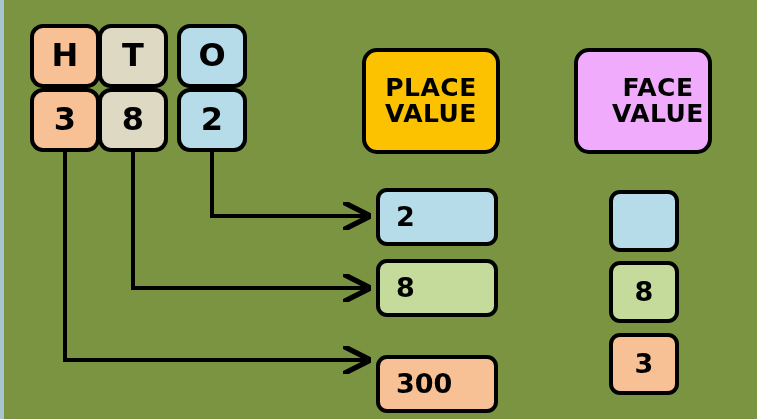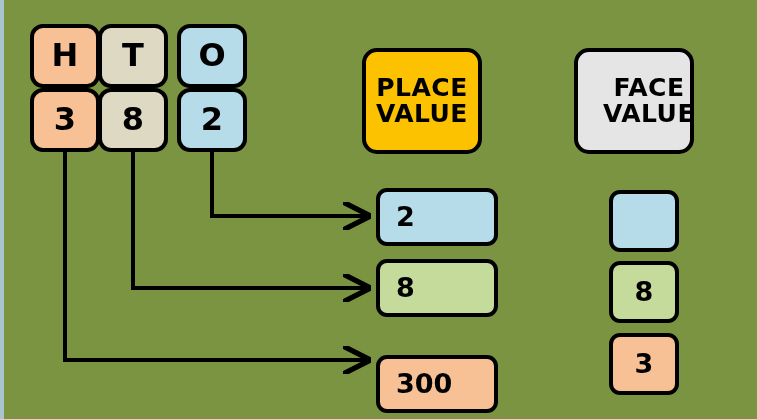--- a/index.html
+++ b/index.html
@@ -41,21 +41,21 @@
     line-height: 1.05;
     text-align: center;
   }
   .digit-card {
     width: 70px;
     height: 64px;
     font-size: 32px;
     border-radius: 13px;
   }
   .header-card {
-    width: 120px;
+    width: 138px;
     height: 106px;
     font-size: 25px;
     border-radius: 15px;
     flex-direction: column;
     letter-spacing: 0.5px;
   }
   .header-card span { display: block; }
   .value-card {
     width: 122px;
     height: 58px;
@@ -106,21 +106,21 @@
 
   <div class="card digit-card" style="left:30px; top:88px; background:#f7c195;">3</div>
   <div class="card digit-card" style="left:98px; top:88px; background:#ddd9c3;">8</div>
   <div class="card digit-card" style="left:177px; top:88px; background:#b5dce8;">2</div>
 
   <div class="card header-card" style="left:362px; top:48px; background:#fcc200;">
     <span>PLACE</span>
     <span>VALUE</span>
   </div>
 
-  <div class="card header-card" style="left:574px; top:48px; background:#e5e5e5;padding-left:30px;">
+  <div class="card header-card" style="left:574px; top:48px; background:#f0abfc;padding-left:30px;">
     <span>FACE</span>
     <span>VALUE</span>
   </div>
 
   <div class="card value-card" style="left:376px; top:188px; background:#b5dce8;">2</div>
   <div class="card value-card" style="left:376px; top:259px; background:#c5db9b;">8</div>
   <div class="card value-card" style="left:376px; top:331px; background:#f7c195;margin-top:24px;">300</div>
 
   <div class="card face-card" style="left:609px; top:190px; background:#b5dce8;"></div>
   <div class="card face-card" style="left:609px; top:261px; background:#c5db9b;">8</div>

